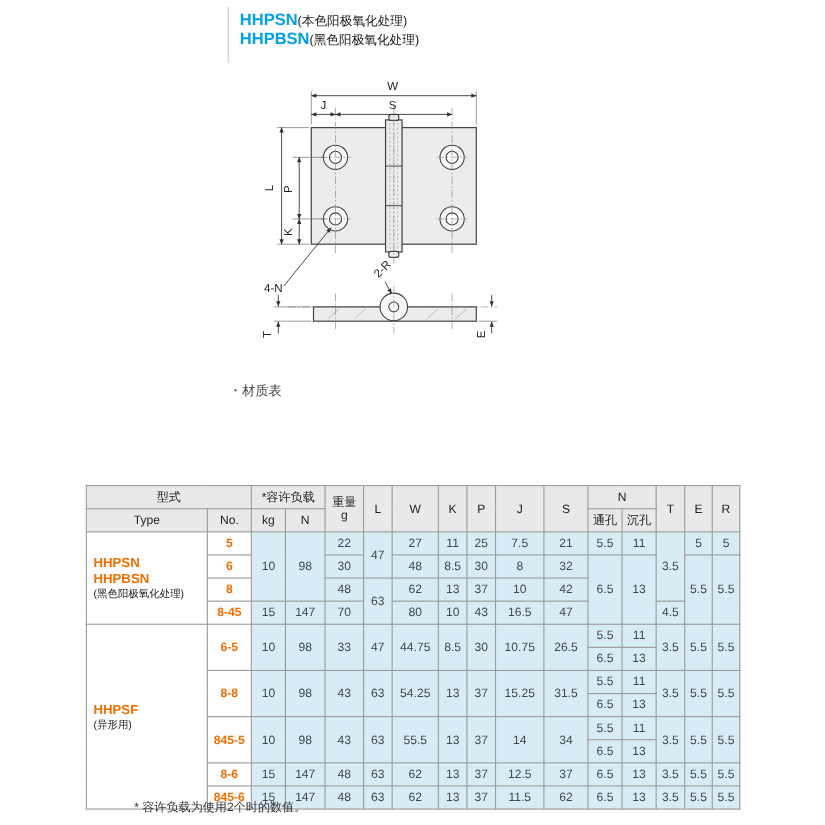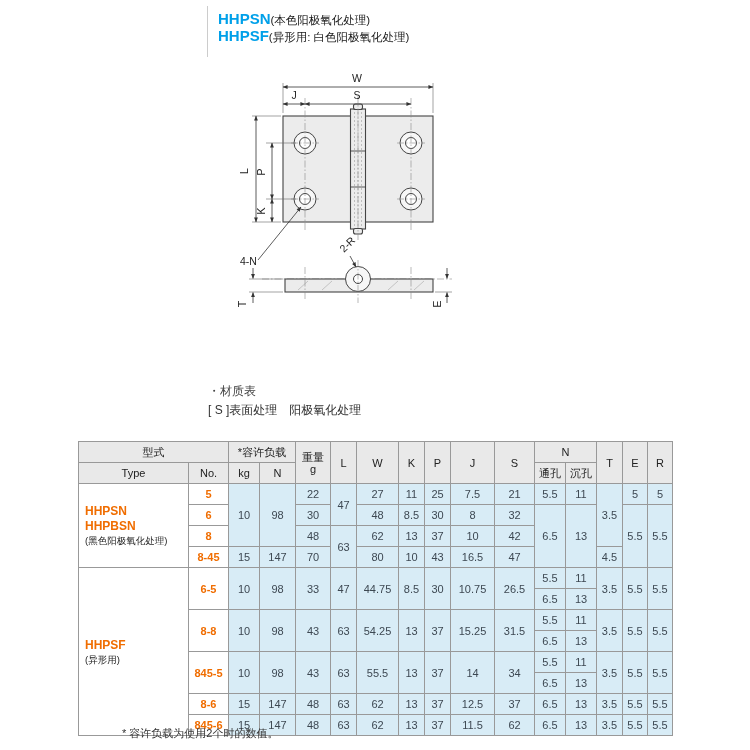--- a/index.html
+++ b/index.html
@@ -14,42 +14,42 @@
   #diagram{left:232px;top:70px;}
   #diagram text{font-size:10.5px;fill:#222;}
   .dim{stroke:#333;stroke-width:0.8;fill:none;}
   .ext{stroke:#666;stroke-width:0.6;fill:none;}
   .out{stroke:#444;stroke-width:1.1;fill:#ececec;}
   .hole{stroke:#444;stroke-width:1;fill:#f7f7f7;}
   .holein{stroke:#444;stroke-width:1;fill:#ffffff;}
   .cl{stroke:#8a8a8a;stroke-width:0.6;stroke-dasharray:7 2 1.5 2;fill:none;}
   .dot{stroke:#aaa;stroke-width:0.7;stroke-dasharray:2 2;fill:none;}
   .hatch{stroke:#b0b0b0;stroke-width:0.7;}
-  .material{left:208px;top:346px;font-size:12px;color:#333;margin-top:36px;}
+  .material{left:208px;top:346px;font-size:12px;color:#333;}
   .material div{line-height:19px;white-space:nowrap;}
   .material .mt{color:#444;}
   table.spec{position:absolute;left:78px;top:441px;border-collapse:collapse;table-layout:fixed;}
   .spec th,.spec td{border:1px solid #999;text-align:center;vertical-align:middle;padding:0;
        font-size:11px;height:20px;line-height:12px;color:#3d4852;}
   .spec thead th{background:#e9e9e9;font-weight:normal;color:#222;text-align:center;}
   .spec td{background:#d8ecf6;}
   .spec td.no{background:#fff;color:#f06d00;font-weight:bold;}
   .spec td.type{background:#fff;text-align:left;padding:2px 4px 2px 6px;}
   .tcode{color:#f06d00;font-weight:bold;font-size:12px;line-height:15px;}
   .tsub{font-size:9.5px;color:#222;line-height:13px;white-space:nowrap;}
   .footnote{left:90px;top:726px;font-size:11px;color:#333;white-space:nowrap;margin-left:32px;}
 </style>
 </head>
 <body>
 
 <div class="abs divider"></div>
 
 <div class="abs models">
   <div class="model-line"><span class="model-code">HHPSN</span><span class="model-desc">(本色阳极氧化处理)</span></div>
-  <div class="model-line"><span class="model-code">HHPSF</span><span class="model-desc">(异形用: 白色阳极氧化处理)</span></div>
+  <div class="model-line"><span class="model-code">HHPBSN</span><span class="model-desc">(黑色阳极氧化处理)</span></div>
 </div>
 
 <svg id="diagram" class="abs" width="232" height="246" viewBox="232 70 232 246">
   <defs>
     <marker id="arr" viewBox="0 0 10 10" refX="9.5" refY="5" markerWidth="8" markerHeight="6" orient="auto-start-reverse">
       <path d="M0,1 L10,5 L0,9 z" fill="#333"></path>
     </marker>
   </defs>
 
   <rect class="out" x="283" y="116" width="150" height="106"></rect>
@@ -126,21 +126,20 @@
   <text x="246" y="304" text-anchor="middle" transform="rotate(-90,246,304)">T</text>
 
   <line class="ext" x1="435" y1="292" x2="452" y2="292"></line>
   <line class="dim" x1="447" y1="268" x2="447" y2="278.5" marker-end="url(#arr)"></line>
   <line class="dim" x1="447" y1="303" x2="447" y2="292.5" marker-end="url(#arr)"></line>
   <text x="441" y="304" text-anchor="middle" transform="rotate(-90,441,304)">E</text>
 </svg>
 
 <div class="abs material">
   <div class="mt">・材质表</div>
-  <div>[ S ]表面处理　阳极氧化处理</div>
 </div>
 
 <table class="spec">
     <colgroup>
       <col style="width: 110px;">
       <col style="width: 40px;">
       <col style="width: 31px;">
       <col style="width: 36px;">
       <col style="width: 35px;">
       <col style="width: 26px;">

